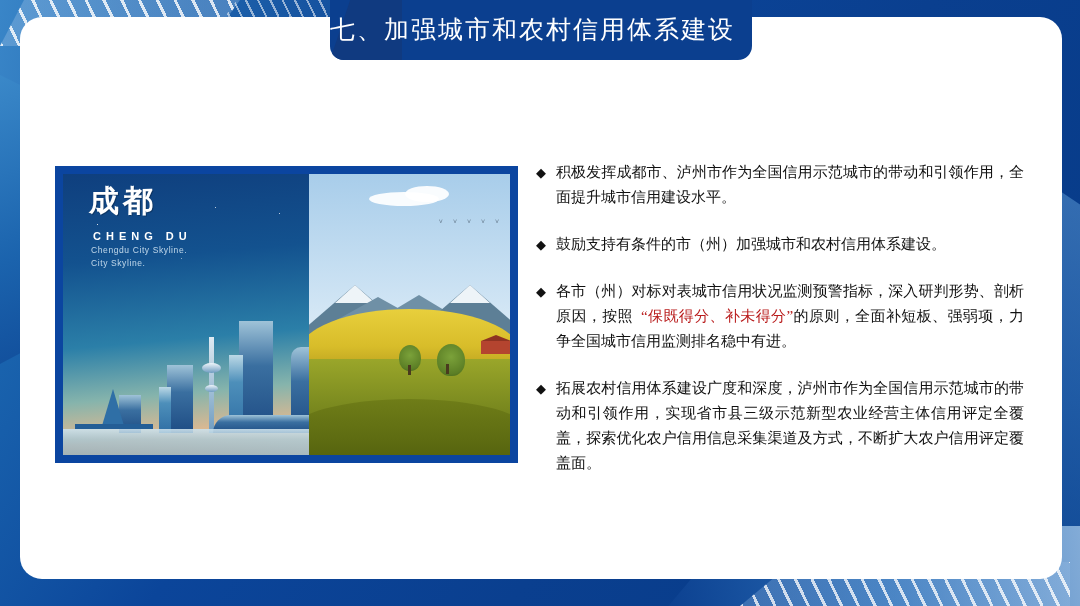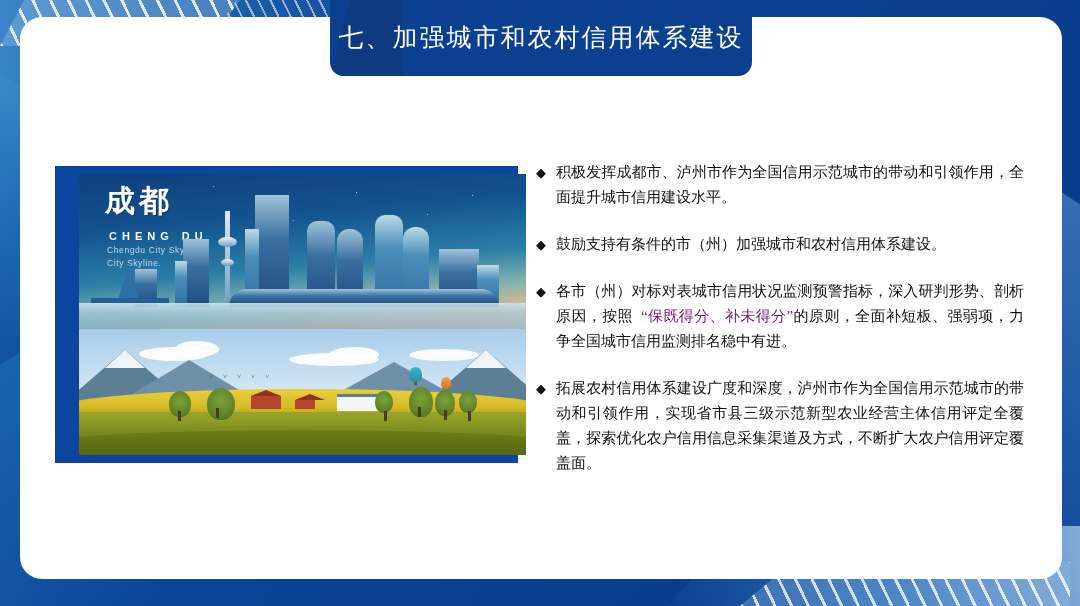--- a/index.html
+++ b/index.html
@@ -108,27 +108,26 @@
     border-radius: 22px;
     box-sizing: border-box;
   }
 
   
   .title-banner {
     position: absolute;
     left: 330px;
     top: 0px;
     width: 422px;
-    height: 76px;
+    height: 60px;
     border-bottom-left-radius: 14px;
     border-bottom-right-radius: 14px;
     overflow: hidden;
     display: flex;
     align-items: center;
-    justify-content: center;
   }
   .title-banner .band-dark {
     position: absolute;
     inset: 0;
     background: #0b3f8f;
   }
   .title-banner .band-light {
     position: absolute;
     left: 0; top: 0;
     width: 72px; height: 100%;
@@ -155,22 +154,21 @@
     background: #0b45a0;
     padding: 8px;
     box-sizing: border-box;
   }
   .pic-inner {
     position: relative;
     width: 100%;
     height: 100%;
     overflow: hidden;
     display: flex;
-    flex-direction: column;
-    margin-left: 16px;
+    flex-direction: row;
   }
 
   
   .city {
     position: relative;
     flex: 0 0 55%;
     overflow: hidden;
     background: linear-gradient(175deg, #0f3f7e 0%, #13528f 30%, #2b7fa8 58%, #86b4ac 76%, #e6b98e 90%, #f2d3ae 100%);
   }
   .city .stars {
@@ -379,21 +377,21 @@
     flex: 1 1 auto;
     color: #111111;
     font-size: 15px;
     line-height: 25px;
     text-align: justify;
     text-justify: inter-character;
     font-family: "Liberation Serif", "DejaVu Serif", serif;
     font-weight: 400;
   }
   .hl {
-    color: #701a75;
+    color: #b91c1c;
     margin-left: 8px;
   }
 </style>
 </head>
 <body>
 
 <div class="slide">
 
   <div class="bg-base"></div>
   <div class="bg-dark-wedge-tl"></div>

